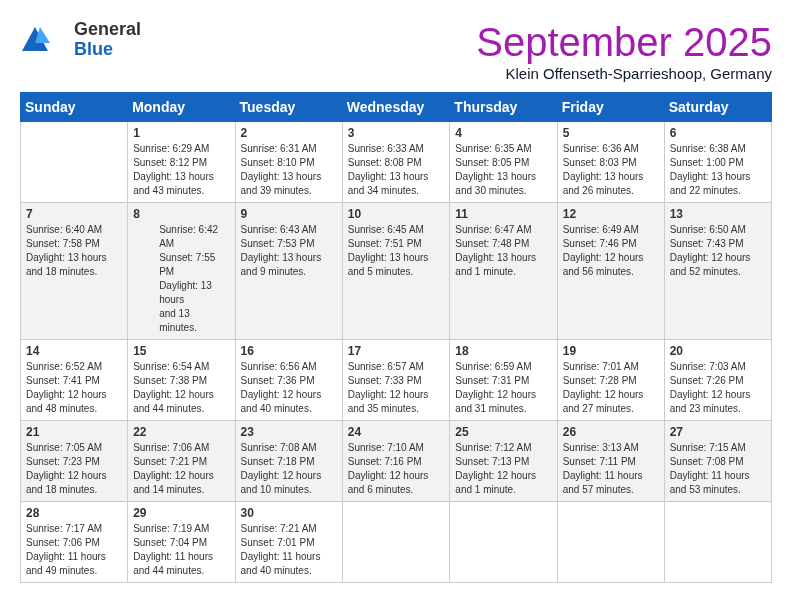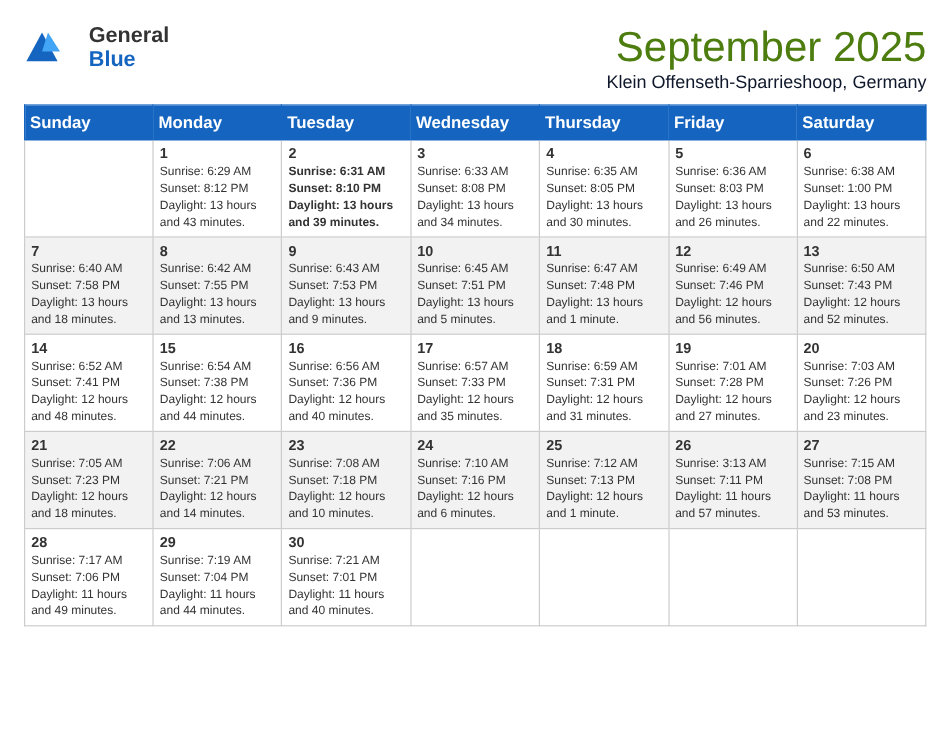--- a/index.html
+++ b/index.html
@@ -30,23 +30,23 @@
     .logo-blue { color: #1565c0; }
     .logo-icon {
       width: 30px;
       height: 30px;
       margin-right: 4px;
     }
     .title-block {
       text-align: right;
     }
     .month-title {
-      font-size: 35px;
+      font-size: 40px;
       font-weight: normal;
-      color: #4d7c0f;
+      color: #a21caf;
     }
     .location-title {
       font-size: 15px;
       color: #0f172a;
     }
     .calendar {
       width: 100%;
       border-collapse: collapse;
       border: 1px solid #ccc;
     }
@@ -126,21 +126,21 @@
         <td class="empty-cell"></td>
         <td>
           <span class="day-num">1</span>
           <div class="day-info" style="white-space: pre-line;">Sunrise: 6:29 AM
 Sunset: 8:12 PM
 Daylight: 13 hours
 and 43 minutes.</div>
         </td>
         <td>
           <span class="day-num">2</span>
-          <div class="day-info" style="white-space: pre-line; font-weight: bold;">Sunrise: 6:31 AM
+          <div class="day-info" style="white-space: pre-line;">Sunrise: 6:31 AM
 Sunset: 8:10 PM
 Daylight: 13 hours
 and 39 minutes.</div>
         </td>
         <td>
           <span class="day-num">3</span>
           <div class="day-info" style="white-space: pre-line;">Sunrise: 6:33 AM
 Sunset: 8:08 PM
 Daylight: 13 hours
 and 34 minutes.</div>
@@ -170,21 +170,21 @@
       <tr class="row-shaded">
         <td>
           <span class="day-num">7</span>
           <div class="day-info" style="white-space: pre-line;">Sunrise: 6:40 AM
 Sunset: 7:58 PM
 Daylight: 13 hours
 and 18 minutes.</div>
         </td>
         <td>
           <span class="day-num">8</span>
-          <div class="day-info" style="white-space: pre-line;">Sunrise: 6:42 AM
+          <div class="day-info" style="white-space: pre-line; margin-left: 26px;">Sunrise: 6:42 AM
 Sunset: 7:55 PM
 Daylight: 13 hours
 and 13 minutes.</div>
         </td>
         <td>
           <span class="day-num">9</span>
           <div class="day-info" style="white-space: pre-line;">Sunrise: 6:43 AM
 Sunset: 7:53 PM
 Daylight: 13 hours
 and 9 minutes.</div>

